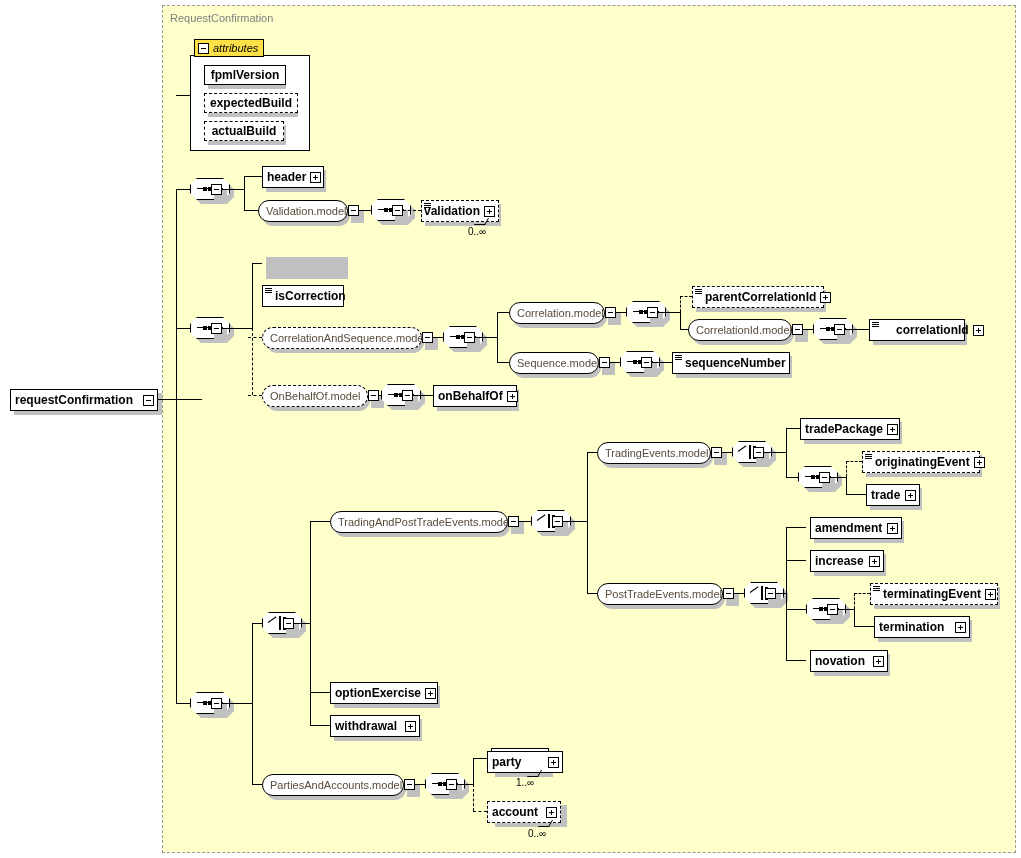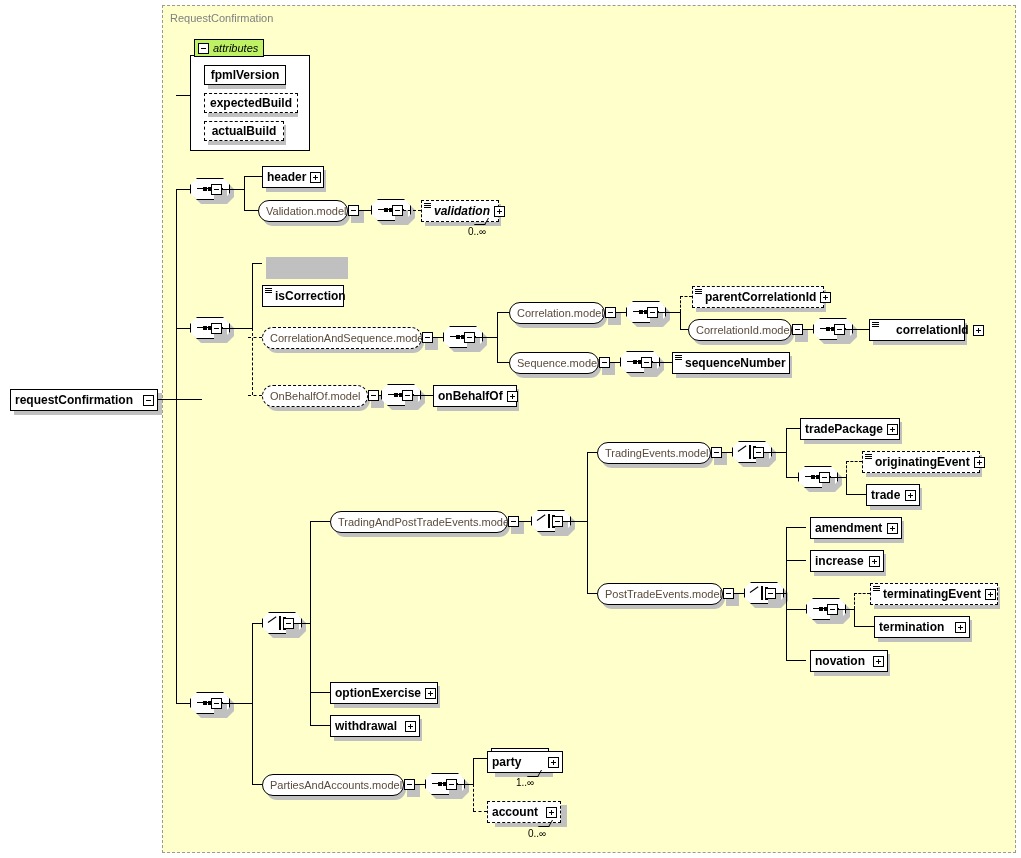--- a/index.html
+++ b/index.html
@@ -75,21 +75,21 @@
   
   .occ{position:absolute;font-size:10px;color:#000;font-family:"Liberation Sans",sans-serif;white-space:nowrap;}
   
   .stackback{position:absolute;background:#fff;border:1px solid #000;box-sizing:border-box;}
   
   .occtick{position:absolute;width:10px;height:6px;border-bottom:1px solid #000;border-right:1px solid #000;
            transform:skewX(-30deg);}
 
   
   .attrbox{position:absolute;background:#fff;border:1px solid #000;box-sizing:border-box;}
-  .attrtab{position:absolute;background:#bef264;border:1px solid #000;box-sizing:border-box;height:18px;
+  .attrtab{position:absolute;background:#fde047;border:1px solid #000;box-sizing:border-box;height:18px;
            display:flex;align-items:center;padding-left:3px;}
   .attrtab .lbl{font-size:11px;font-style:italic;color:#000;margin-left:4px;font-family:"Liberation Sans",sans-serif;}
 </style>
 </head>
 <body>
 
 <div id="canvas">
 
   <div class="outer-box" style="left:162px;top:5px;width:854px;height:848px;"></div>
   <div class="group-title" style="left:170px;top:12px;">RequestConfirmation</div>
@@ -144,21 +144,21 @@
         <div class="d d1"></div>
         <div class="d d2"></div>
         <div class="d d3"></div>
       </div>
   </div>
   <div class="elshadow" style="left:395px;top:210px;width:13px;height:13px;"></div>
   <div class="pm" style="left:392px;top:205px;"></div>
   <div class="dln dlnh" style="left:403px;top:210px;width:18px;"></div>
 
   <div class="elshadow" style="left:425px;top:204px;width:76px;height:22px;"></div>
-  <div class="el opt" style="left:421px;top:200px;width:78px;justify-content:space-between;padding-left:8px;font-style:italic;">
+  <div class="el opt" style="left:421px;top:200px;width:78px;justify-content:flex-end;padding-left:8px;">
     <span class="attrmark">
         <i></i>
         <i></i>
         <i></i>
       </span>
     <span class="el-label">validation</span>
     <span class="inbox-pm plus"></span>
   </div>
   <div class="occtick" style="left:476px;top:218px;"></div>
   <div class="occ" style="left:468px;top:226px;">0..∞</div>

